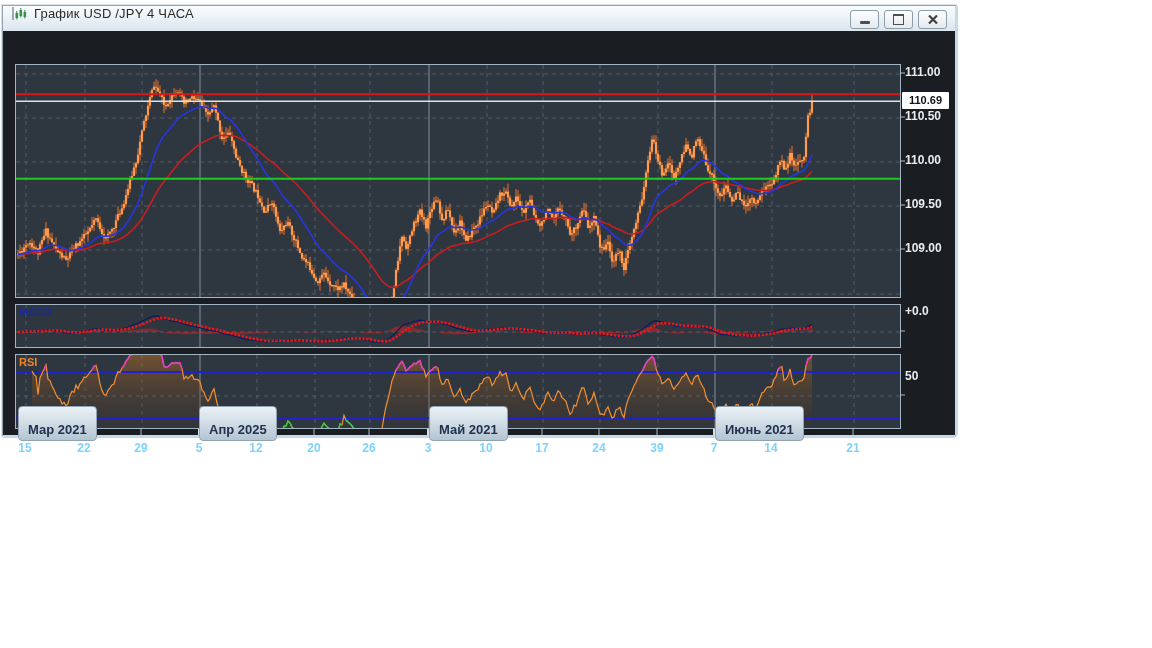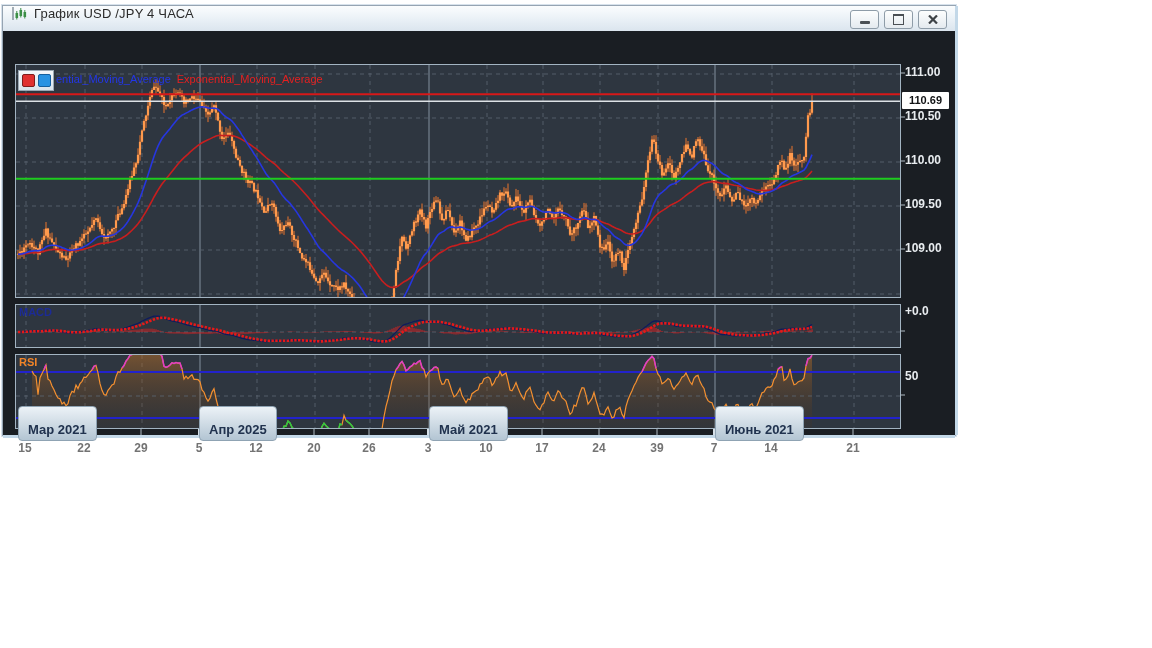--- a/index.html
+++ b/index.html
@@ -31,21 +31,21 @@
   .legend-text{font-size:11px;margin-left:2px;margin-top:3px;white-space:nowrap;}
   #legend-blue{color:#2336e8;}
   #legend-red{color:#e52020;margin-left:6px;}
   .pane-label{position:absolute;left:3px;top:1px;font-size:11px;font-weight:bold;z-index:4;}
   #macd-label{color:#1c2b96;text-align:right;}
   #rsi-label{color:#f08428;}
   .axis-label{position:absolute;left:902px;width:48px;font-size:12px;font-weight:600;color:#e8ecef;
     text-align:left;}
   #current-price{position:absolute;left:899px;width:47px;height:17px;background:#ffffff;color:#101214;
     font-size:11px;font-weight:600;text-align:center;line-height:17px;border-radius:1px;z-index:6;}
-  .x-label{position:absolute;width:28px;text-align:center;font-size:12px;font-weight:bold;color:#737373;top:410px;}
+  .x-label{position:absolute;width:28px;text-align:center;font-size:12px;font-weight:bold;color:#7dd3fc;top:410px;}
   .month-badge{position:absolute;top:375px;height:17px;padding:14px 9px 2px 9px;
     background:linear-gradient(#ecf2f7,#b3c5d3);border:1px solid #8fa3b3;border-radius:4px;
     font-size:13px;font-weight:bold;color:#20324e;line-height:17px;z-index:7;white-space:nowrap;}
   #bottom-frame{position:absolute;left:0;bottom:-3px;width:100%;height:3px;background:#c3d8e8;}
   #right-frame{position:absolute;right:-3px;top:0;width:3px;height:100%;background:#c3d8e8;}
 </style>
 </head>
 <body>
 
 <div id="window">
@@ -100,28 +100,20 @@
           <line x1="0" y1="185" x2="884" y2="185" stroke="#5a6570" stroke-width="1" stroke-dasharray="4 4" opacity="0.85"></line>
           <line x1="0" y1="229" x2="884" y2="229" stroke="#5a6570" stroke-width="1" stroke-dasharray="4 4" opacity="0.85"></line>
           <path d="M2 185.1L2 194.1M4 179.7L4 193.6M6 182.2L6 192.0M8 178.7L8 193.9M10 175.0L10 187.9M12 178.1L12 182.5M14 175.1L14 184.1M16 173.4L16 186.9M18 175.6L18 189.4M20 180.5L20 188.4M22 183.0L22 195.0M24 176.8L24 190.3M26 172.4L26 183.6M28 164.0L28 176.3M30 157.0L30 173.7M32 162.9L32 179.1M34 168.3L34 175.5M36 167.6L36 177.9M38 176.9L38 183.8M40 172.4L40 187.6M42 181.4L42 187.7M44 184.0L44 193.8M46 183.4L46 195.3M48 190.1L48 193.5M50 186.4L50 195.8M52 190.4L52 202.2M54 182.4L54 196.6M56 179.4L56 190.8M58 179.9L58 184.8M60 175.9L60 188.0M62 177.6L62 186.6M64 171.9L64 181.5M66 168.7L66 182.9M68 164.2L68 178.4M70 165.1L70 169.9M72 161.3L72 177.0M74 161.7L74 167.6M76 152.2L76 165.5M78 151.9L78 165.9M80 152.7L80 157.1M82 149.4L82 162.2M84 151.6L84 166.5M86 159.6L86 171.9M88 162.4L88 179.8M90 172.3L90 176.3M92 164.3L92 178.4M94 166.6L94 172.7M96 162.6L96 173.0M98 162.4L98 171.8M100 149.7L100 169.7M102 141.2L102 155.7M104 144.3L104 152.3M106 139.0L106 149.6M108 135.2L108 145.4M110 124.3L110 142.1M112 119.3L112 133.0M114 111.1L114 127.5M116 105.7L116 115.9M118 97.3L118 111.2M120 97.0L120 108.9M122 83.3L122 99.8M124 70.2L124 95.7M126 64.7L126 77.4M128 54.2L128 66.4M130 49.7L130 62.9M132 35.0L132 55.0M134 26.5L134 43.7M136 23.2L136 33.7M138 16.8L138 25.0M140 14.1L140 29.5M142 15.7L142 26.9M144 20.4L144 31.9M146 28.8L146 39.0M148 24.7L148 48.0M150 36.5L150 44.6M152 37.6L152 41.9M154 27.9L154 43.5M156 28.0L156 42.7M158 23.2L158 32.5M160 24.4L160 33.4M162 25.0L162 29.4M164 23.3L164 32.0M166 25.2L166 36.1M168 29.6L168 42.6M170 32.2L170 42.4M172 33.6L172 38.3M174 33.3L174 37.1M176 30.0L176 35.2M178 25.1L178 39.0M180 28.9L180 37.3M182 27.0L182 37.1M184 33.8L184 36.9M186 30.5L186 41.8M188 33.8L188 43.7M190 39.6L190 52.4M192 40.6L192 57.1M194 45.7L194 52.0M196 37.4L196 47.8M198 39.2L198 46.4M200 36.8L200 55.2M202 46.7L202 56.2M204 55.3L204 74.2M206 61.6L206 76.2M208 66.9L208 79.9M210 62.2L210 76.9M212 63.5L212 73.0M214 60.7L214 70.9M216 66.7L216 81.4M218 74.6L218 89.1M220 81.4L220 93.6M222 89.7L222 95.6M224 91.3L224 102.4M226 100.4L226 111.1M228 103.5L228 115.2M230 104.0L230 118.0M232 110.2L232 122.5M234 110.5L234 123.0M236 111.1L236 119.3M238 116.9L238 128.3M240 123.9L240 127.6M242 118.5L242 139.2M244 130.3L244 137.7M246 131.3L246 145.1M248 141.0L248 148.0M250 142.3L250 147.8M252 132.8L252 148.2M254 139.0L254 141.2M256 135.3L256 145.9M258 135.5L258 148.8M260 139.5L260 156.7M262 146.5L262 161.7M264 154.9L264 169.4M266 157.2L266 168.6M268 160.0L268 169.9M270 155.5L270 162.4M272 151.4L272 162.2M274 153.9L274 163.6M276 160.7L276 176.9M278 165.9L278 181.7M280 173.7L280 182.3M282 170.8L282 185.8M284 182.2L284 188.4M286 187.6L286 195.9M288 189.8L288 196.0M290 189.0L290 203.2M292 195.7L292 200.8M294 191.8L294 207.4M296 199.9L296 210.8M298 203.5L298 214.3M300 210.9L300 216.4M302 215.8L302 220.6M304 210.6L304 225.8M306 204.0L306 215.4M308 204.4L308 216.7M310 201.7L310 213.7M312 205.0L312 218.5M314 209.4L314 227.1M316 220.2L316 222.0M318 220.5L318 226.5M320 215.8L320 225.7M322 214.2L322 232.7M324 220.4L324 227.6M326 217.3L326 228.8M328 217.0L328 224.6M330 209.9L330 228.7M332 222.8L332 231.6M334 223.3L334 236.2M336 221.5L336 233.9M338 228.0L338 244.8M340 236.4L340 242.9M342 235.8L342 253.8M344 243.2L344 254.9M346 248.2L346 262.5M348 254.2L348 266.4M350 263.3L350 265.5M352 263.6L352 273.8M354 268.3L354 279.5M356 278.2L356 285.3M358 284.5L358 294.4M360 284.6L360 300.5M362 286.7L362 301.1M364 294.6L364 302.2M366 289.3L366 302.3M368 280.9L368 298.3M370 265.2L370 287.6M372 259.5L372 277.4M374 248.6L374 269.2M376 231.1L376 256.7M378 220.6L378 238.6M380 203.3L380 222.9M382 192.1L382 207.4M384 173.6L384 199.2M386 170.8L386 186.8M388 169.7L388 177.2M390 171.8L390 185.3M392 176.2L392 190.5M394 169.7L394 181.9M396 164.1L396 171.8M398 155.0L398 170.7M400 152.6L400 162.1M402 145.7L402 161.1M404 143.3L404 155.3M406 138.5L406 156.8M408 148.0L408 159.9M410 152.1L410 166.7M412 149.9L412 168.6M414 141.8L414 159.4M416 138.2L416 153.1M418 132.2L418 145.5M420 131.1L420 138.1M422 132.1L422 138.2M424 134.0L424 154.7M426 142.0L426 155.9M428 154.0L428 159.6M430 140.1L430 155.7M432 141.8L432 146.3M434 138.4L434 156.2M436 151.6L436 165.3M438 152.3L438 170.3M440 158.3L440 171.9M442 159.8L442 168.1M444 149.5L444 169.2M446 151.0L446 171.0M448 157.6L448 174.2M450 167.3L450 176.3M452 166.0L452 176.7M454 169.9L454 174.8M456 159.1L456 175.3M458 157.4L458 169.9M460 160.1L460 168.8M462 155.1L462 168.1M464 143.6L464 163.0M466 142.9L466 157.4M468 136.5L468 151.7M470 136.7L470 145.6M472 135.3L472 146.3M474 139.0L474 142.1M476 136.7L476 152.7M478 143.1L478 148.7M480 132.8L480 146.7M482 130.1L482 143.4M484 124.9L484 138.3M486 127.1L486 135.4M488 122.2L488 136.1M490 123.2L490 129.5M492 118.5L492 138.3M494 130.1L494 141.6M496 134.7L496 141.2M498 136.0L498 145.7M500 123.9L500 144.6M502 125.0L502 140.2M504 129.2L504 141.6M506 136.0L506 151.3M508 143.3L508 148.3M510 135.3L510 155.5M512 136.6L512 143.9M514 130.2L514 142.4M516 130.3L516 141.6M518 139.9L518 151.6M520 144.9L520 157.9M522 154.3L522 161.0M524 153.6L524 166.9M526 155.8L526 165.9M528 152.8L528 158.5M530 146.0L530 155.3M532 142.6L532 148.2M534 142.8L534 149.5M536 147.0L536 154.3M538 146.9L538 158.4M540 142.4L540 160.9M542 141.6L542 151.6M544 136.6L544 146.9M546 139.6L546 153.9M548 149.8L548 155.4M550 150.8L550 160.9M552 153.3L552 164.1M554 154.3L554 171.0M556 164.8L556 176.2M558 162.1L558 176.1M560 159.3L560 171.3M562 157.9L562 170.4M564 147.3L564 162.4M566 143.0L566 155.8M568 137.9L568 149.8M570 138.3L570 153.8M572 147.2L572 163.4M574 155.8L574 168.5M576 154.2L576 167.2M578 147.3L578 165.1M580 150.6L580 161.6M582 154.6L582 171.9M584 164.5L584 187.8M586 178.7L586 189.2M588 175.0L588 185.8M590 173.9L590 187.4M592 169.8L592 185.8M594 170.1L594 193.1M596 178.6L596 203.3M598 190.1L598 202.2M600 186.7L600 201.6M602 183.1L602 190.9M604 184.7L604 195.9M606 185.6L606 202.0M608 192.8L608 211.1M610 185.8L610 208.7M612 177.9L612 198.7M614 175.0L614 189.0M616 168.3L616 183.8M618 162.5L618 174.4M620 154.4L620 167.5M622 145.6L622 164.1M624 136.9L624 149.4M626 127.0L626 141.5M628 115.9L628 139.1M630 105.1L630 126.3M632 90.6L632 113.0M634 81.6L634 98.2M636 70.7L636 89.3M638 70.1L638 79.0M640 70.2L640 94.1M642 84.9L642 98.9M644 90.0L644 103.8M646 97.3L646 114.2M648 103.4L648 111.0M650 99.3L650 111.1M652 93.2L652 106.9M654 90.9L654 107.2M656 94.4L656 115.5M658 105.3L658 113.1M660 102.5L660 119.7M662 100.5L662 110.7M664 97.1L664 109.4M666 88.9L666 99.8M668 80.5L668 92.6M670 72.9L670 87.5M672 76.0L672 85.8M674 83.0L674 91.0M676 86.3L676 93.8M678 80.9L678 94.9M680 74.2L680 83.1M682 72.0L682 80.7M684 71.4L684 85.4M686 74.0L686 87.6M688 78.7L688 93.8M690 81.4L690 100.4M692 93.5L692 107.9M694 98.6L694 113.6M696 107.3L696 117.3M698 104.6L698 125.6M700 111.6L700 130.9M702 119.5L702 134.2M704 126.0L704 136.5M706 122.9L706 132.1M708 116.7L708 136.5M710 117.9L710 129.8M712 113.0L712 128.8M714 123.7L714 133.0M716 130.5L716 141.3M718 128.8L718 136.8M720 127.8L720 134.8M722 121.2L722 127.8M724 122.6L724 135.2M726 134.3L726 139.4M728 129.7L728 144.6M730 134.4L730 148.6M732 130.5L732 146.1M734 132.9L734 145.7M736 129.6L736 142.0M738 131.6L738 140.7M740 134.4L740 143.5M742 133.2L742 140.7M744 127.2L744 136.5M746 122.3L746 137.6M748 117.3L748 126.5M750 117.9L750 130.5M752 115.8L752 127.7M754 112.5L754 125.3M756 112.1L756 123.8M758 109.8L758 119.9M760 106.9L760 117.0M762 99.7L762 117.5M764 95.0L764 104.4M766 89.9L766 102.3M768 94.3L768 105.1M770 96.7L770 105.1M772 91.0L772 108.8M774 83.7L774 101.4M776 80.9L776 101.3M778 92.5L778 106.0M780 93.7L780 105.7M782 89.6L782 107.2M784 88.9L784 97.8M786 94.8L786 102.5M788 90.8L788 98.2M790 67.8L790 96.7M792 47.7L792 73.4M794 43.9L794 52.2M796 28.4L796 49.5" stroke="#e9742c" stroke-width="1" fill="none"></path>
           <path d="M2 188.8L2 189.8M4 186.4L4 189.3M6 185.9L6 187.7M8 182.5L8 187.2M10 180.3L10 182.5M12 179.5L12 180.3M14 178.1L14 179.5M16 178.1L16 182.3M18 181.8L18 183.6M20 182.6L20 183.9M22 183.4L22 189.2M24 179.2L24 189.2M26 175.1L26 179.2M28 170.7L28 175.1M30 163.5L30 170.7M32 163.5L32 172.4M34 172.4L34 173.4M36 173.4L36 177.2M38 177.2L38 180.2M40 180.2L40 184.2M42 184.2L42 187.3M44 186.8L44 188.3M46 187.8L46 192.6M48 191.3L48 192.6M50 191.3L50 194.8M52 193.4L52 194.8M54 187.4L54 193.4M56 184.0L56 187.4M58 183.5L58 185.3M60 178.3L60 184.8M62 178.3L62 180.7M64 175.9L64 180.7M66 173.6L66 175.9M68 169.0L68 173.6M70 168.5L70 169.6M72 166.5L72 169.1M74 162.8L74 166.5M76 159.9L76 162.8M78 154.9L78 159.9M80 153.3L80 154.9M82 153.3L82 157.2M84 157.2L84 164.0M86 164.0L86 168.9M88 168.9L88 172.4M90 171.9L90 173.4M92 168.8L92 172.9M94 166.6L94 168.8M96 163.9L96 166.6M98 163.0L98 163.9M100 155.3L100 163.0M102 149.0L102 155.3M104 148.5L104 149.7M106 143.3L106 149.2M108 138.9L108 143.3M110 130.1L110 138.9M112 124.0L112 130.1M114 113.4L114 124.0M116 111.1L116 113.4M118 102.4L118 111.1M120 98.3L120 102.4M122 89.8L122 98.3M124 76.7L124 89.8M126 65.5L126 76.7M128 55.9L128 65.5M130 50.4L130 55.9M132 40.7L132 50.4M134 32.1L134 40.7M136 25.0L136 32.1M138 21.8L138 25.0M140 21.8L140 22.7M142 22.7L142 26.5M144 26.5L144 29.9M146 29.9L146 32.1M148 32.1L148 40.1M150 40.1L150 41.2M152 39.1L152 41.2M154 35.3L154 39.1M156 29.8L156 35.3M158 29.3L158 30.8M160 27.9L160 30.3M162 27.4L162 28.8M164 27.4L164 28.8M166 27.9L166 31.6M168 31.6L168 38.7M170 34.6L170 38.7M172 34.6L172 36.4M174 33.5L174 36.4M176 31.3L176 33.5M178 31.3L178 34.3M180 33.8L180 34.8M182 33.8L182 35.0M184 34.5L184 35.9M186 35.9L186 41.0M188 41.0L188 42.6M190 42.6L190 46.8M192 46.8L192 49.4M194 47.4L194 49.4M196 43.0L196 47.4M198 40.2L198 43.0M200 40.2L200 47.7M202 47.7L202 55.5M204 55.5L204 66.7M206 66.7L206 73.9M208 72.6L208 73.9M210 69.9L210 72.6M212 67.8L212 69.9M214 67.8L214 70.1M216 70.1L216 76.1M218 76.1L218 83.7M220 83.7L220 92.8M222 92.8L222 94.9M224 94.9L224 100.8M226 100.8L226 108.0M228 106.8L228 108.0M230 106.8L230 113.1M232 113.1L232 118.1M234 116.1L234 118.1M236 116.1L236 118.0M238 118.0L238 126.6M240 125.1L240 126.6M242 125.1L242 133.2M244 133.2L244 137.6M246 137.6L246 141.4M248 141.4L248 147.7M250 146.3L250 147.7M252 140.0L252 146.3M254 139.4L254 140.5M256 138.6L256 139.9M258 138.6L258 142.0M260 142.0L260 151.7M262 151.7L262 158.5M264 158.5L264 166.1M266 164.9L266 166.1M268 160.5L268 164.9M270 160.0L270 161.1M272 157.2L272 160.6M274 157.2L274 160.8M276 160.8L276 169.9M278 169.9L278 174.9M280 174.4L280 175.7M282 175.2L282 183.0M284 183.0L284 188.1M286 188.1L286 193.5M288 193.0L288 194.5M290 194.0L290 197.2M292 196.7L292 197.8M294 197.3L294 205.0M296 205.0L296 208.7M298 208.7L298 212.7M300 212.7L300 216.3M302 216.3L302 218.1M304 213.2L304 218.1M306 209.7L306 213.2M308 207.7L308 209.7M310 207.7L310 212.4M312 212.4L312 216.2M314 216.2L314 220.2M316 219.7L316 221.3M318 220.3L318 221.6M320 220.6L320 222.1M322 221.6L322 225.0M324 221.3L324 225.0M326 221.3L326 222.4M328 217.4L328 222.4M330 217.4L330 223.9M332 223.9L332 226.6M334 226.6L334 229.0M336 229.0L336 232.7M338 232.7L338 238.5M340 238.5L340 242.4M342 242.4L342 246.7M344 246.7L344 251.4M346 251.4L346 256.8M348 256.8L348 264.6M350 264.6L350 265.4M352 265.4L352 273.8M354 273.8L354 278.3M356 278.3L356 284.8M358 284.8L358 294.3M360 291.4L360 294.3M362 291.4L362 295.0M364 295.0L364 299.1M366 291.5L366 299.1M368 281.9L368 291.5M370 272.1L370 281.9M372 263.6L372 272.1M374 251.7L374 263.6M376 234.0L376 251.7M378 222.3L378 234.0M380 204.9L380 222.3M382 195.9L382 204.9M384 181.3L384 195.9M386 171.7L386 181.3M388 171.7L388 176.2M390 176.2L390 183.7M392 179.1L392 183.7M394 170.6L394 179.1M396 166.2L396 170.6M398 156.7L398 166.2M400 156.2L400 157.8M402 149.5L402 157.3M404 144.5L404 149.5M406 144.5L406 152.1M408 152.1L408 154.4M410 154.4L410 163.4M412 152.9L412 163.4M414 147.0L414 152.9M416 144.0L416 147.0M418 136.8L418 144.0M420 135.4L420 136.8M422 135.4L422 136.6M424 136.6L424 148.6M426 148.6L426 155.0M428 153.7L428 155.5M430 145.5L430 154.2M432 145.0L432 146.1M434 145.6L434 152.3M436 152.3L436 160.2M438 160.2L438 167.6M440 165.6L440 167.6M442 161.4L442 165.6M444 155.6L444 161.4M446 155.6L446 165.2M448 165.2L448 170.1M450 170.1L450 175.8M452 171.0L452 175.8M454 171.0L454 172.3M456 164.5L456 172.3M458 162.5L458 164.5M460 160.7L460 162.5M462 159.5L462 160.7M464 151.5L464 159.5M466 150.3L466 151.5M468 143.5L468 150.3M470 142.0L470 143.5M472 140.6L472 142.0M474 140.6L474 142.0M476 142.0L476 147.6M478 144.7L478 147.6M480 137.9L480 144.7M482 135.8L482 137.9M484 127.5L484 135.8M486 127.5L486 130.8M488 128.4L488 130.8M490 126.4L490 128.4M492 126.4L492 132.4M494 132.4L494 140.4M496 139.9L496 141.6M498 136.9L498 141.1M500 131.5L500 136.9M502 131.5L502 136.2M504 136.2L504 140.8M506 140.8L506 144.7M508 144.7L508 147.7M510 140.2L510 147.7M512 137.5L512 140.2M514 134.7L514 137.5M516 134.7L516 141.3M518 141.3L518 149.9M520 149.9L520 154.3M522 154.3L522 158.5M524 158.5L524 160.7M526 156.4L526 160.7M528 154.7L528 156.4M530 147.3L530 154.7M532 143.9L532 147.3M534 143.9L534 148.6M536 148.6L536 152.5M538 152.0L538 153.6M540 148.4L540 153.1M542 143.4L542 148.4M544 143.4L544 145.2M546 145.2L546 150.1M548 150.1L548 151.6M550 151.6L550 153.8M552 153.8L552 161.6M554 161.6L554 169.8M556 168.3L556 169.8M558 162.6L558 168.3M560 162.6L560 163.7M562 157.9L562 163.7M564 151.5L564 157.9M566 145.8L566 151.5M568 145.3L568 146.5M570 146.0L570 152.8M572 152.8L572 163.1M574 160.5L574 163.1M576 157.6L576 160.5M578 151.1L578 157.6M580 151.1L580 160.4M582 160.4L582 169.8M584 169.8L584 182.5M586 181.7L586 183.0M588 182.2L588 184.4M590 179.6L590 184.4M592 176.7L592 179.6M594 176.7L594 186.4M596 186.4L596 196.6M598 195.8L598 196.6M600 189.1L600 195.8M602 188.1L602 189.1M604 186.5L604 188.1M606 186.5L606 198.1M608 198.1L608 204.9M610 193.1L610 204.9M612 185.1L612 193.1M614 178.4L614 185.1M616 172.1L616 178.4M618 164.1L618 172.1M620 157.7L620 164.1M622 147.7L622 157.7M624 140.4L624 147.7M626 134.4L626 140.4M628 122.1L628 134.4M630 107.4L630 122.1M632 95.3L632 107.4M634 86.7L634 95.3M636 74.4L636 86.7M638 74.4L638 77.0M640 77.0L640 88.8M642 88.8L642 96.5M644 96.5L644 100.0M646 100.0L646 110.4M648 107.5L648 110.4M650 103.6L650 107.5M652 98.3L652 103.6M654 98.3L654 99.9M656 99.9L656 108.0M658 108.0L658 113.0M660 106.8L660 113.0M662 103.1L662 106.8M664 97.2L664 103.1M666 89.0L666 97.2M668 86.9L668 89.0M670 79.4L670 86.9M672 79.4L672 84.1M674 84.1L674 89.4M676 89.4L676 92.6M678 81.1L678 92.6M680 76.3L680 81.1M682 74.2L682 76.3M684 74.2L684 81.2M686 81.2L686 85.7M688 85.7L688 89.2M690 89.2L690 100.3M692 100.3L692 106.2M694 106.2L694 108.7M696 108.2L696 110.0M698 109.5L698 118.5M700 118.5L700 123.3M702 123.3L702 127.8M704 127.8L704 130.9M706 129.4L706 130.9M708 123.6L708 129.4M710 120.6L710 123.6M712 120.6L712 127.0M714 127.0L714 132.0M716 132.0L716 136.6M718 134.6L718 136.6M720 127.8L720 134.6M722 127.0L722 128.3M724 127.5L724 135.0M726 134.5L726 136.2M728 135.7L728 140.5M730 140.0L730 141.6M732 137.9L732 141.1M734 134.2L734 137.9M736 133.0L736 134.2M738 133.0L738 138.2M740 137.7L740 138.8M742 134.9L742 138.3M744 130.4L744 134.9M746 125.7L746 130.4M748 124.6L748 126.2M750 121.6L750 125.1M752 120.1L752 121.6M754 119.6L754 121.0M756 119.2L756 120.5M758 112.9L758 119.2M760 110.0L760 112.9M762 100.1L762 110.0M764 96.9L764 100.1M766 95.7L766 96.9M768 95.7L768 104.4M770 102.7L770 104.4M772 98.8L772 102.7M774 87.9L774 98.8M776 87.9L776 95.4M778 95.4L778 100.6M780 99.7L780 100.6M782 97.0L782 99.7M784 95.8L784 97.0M786 94.9L786 96.3M788 92.0L788 95.4M790 71.7L790 92.0M792 50.2L792 71.7M794 47.7L794 50.2M796 36.3L796 47.7" stroke="#ff9a4d" stroke-width="2.2" fill="none"></path>
           <polyline points="2,189.3 4,189.2 6,189.2 8,188.9 10,188.7 12,188.4 14,188.0 16,187.8 18,187.7 20,187.5 22,187.6 24,187.3 26,186.9 28,186.4 30,185.6 32,185.2 34,184.8 36,184.6 38,184.4 40,184.4 42,184.5 44,184.6 46,184.9 48,185.1 50,185.4 52,185.7 54,185.7 56,185.7 58,185.6 60,185.4 62,185.2 64,184.9 66,184.6 68,184.1 70,183.6 72,183.0 74,182.3 76,181.6 78,180.7 80,179.8 82,179.1 84,178.6 86,178.3 88,178.1 90,177.9 92,177.6 94,177.3 96,176.8 98,176.4 100,175.7 102,174.8 104,174.0 106,173.0 108,171.8 110,170.5 112,168.9 114,167.1 116,165.3 118,163.2 120,161.1 122,158.8 124,156.1 126,153.1 128,149.9 130,146.7 132,143.2 134,139.5 136,135.8 138,132.0 140,128.5 142,125.1 144,122.0 146,119.0 148,116.5 150,114.0 152,111.5 154,109.0 156,106.4 158,103.9 160,101.4 162,99.1 164,96.7 166,94.6 168,92.7 170,90.8 172,89.1 174,87.2 176,85.4 178,83.7 180,82.1 182,80.5 184,79.1 186,77.8 188,76.7 190,75.7 192,74.8 194,73.9 196,72.9 198,71.9 200,71.1 202,70.5 204,70.4 206,70.5 208,70.6 210,70.6 212,70.5 214,70.5 216,70.7 218,71.1 220,71.8 222,72.6 224,73.5 226,74.6 228,75.7 230,76.9 232,78.3 234,79.5 236,80.8 238,82.3 240,83.7 242,85.3 244,87.0 246,88.8 248,90.7 250,92.5 252,94.1 254,95.6 256,97.0 258,98.5 260,100.2 262,102.1 264,104.2 266,106.2 268,108.0 270,109.7 272,111.3 274,112.9 276,114.8 278,116.8 280,118.7 282,120.8 284,123.0 286,125.3 288,127.6 290,129.8 292,132.0 294,134.4 296,136.9 298,139.4 300,141.9 302,144.4 304,146.6 306,148.7 308,150.6 310,152.7 312,154.7 314,156.9 316,159.0 318,161.0 320,163.0 322,165.0 324,166.9 326,168.7 328,170.3 330,172.1 332,173.8 334,175.7 336,177.5 338,179.5 340,181.6 342,183.7 344,185.9 346,188.3 348,190.8 350,193.2 352,195.9 354,198.6 356,201.4 358,204.4 360,207.3 362,210.2 364,213.1 366,215.7 368,217.8 370,219.6 372,221.0 374,222.0 376,222.4 378,222.4 380,221.9 382,221.0 384,219.7 386,218.1 388,216.8 390,215.7 392,214.5 394,213.0 396,211.5 398,209.7 400,208.0 402,206.1 404,204.1 406,202.4 408,200.8 410,199.6 412,198.0 414,196.3 416,194.6 418,192.7 420,190.9 422,189.1 424,187.8 426,186.7 428,185.6 430,184.3 432,183.0 434,182.0 436,181.3 438,180.9 440,180.4 442,179.7 444,178.9 446,178.5 448,178.2 450,178.1 452,177.9 454,177.7 456,177.3 458,176.8 460,176.3 462,175.7 464,174.9 466,174.1 468,173.1 470,172.1 472,171.1 474,170.1 476,169.4 478,168.6 480,167.6 482,166.5 484,165.2 486,164.1 488,162.9 490,161.7 492,160.8 494,160.1 496,159.5 498,158.7 500,157.9 502,157.1 504,156.6 506,156.2 508,155.9 510,155.4 512,154.8 514,154.2 516,153.8 518,153.6 520,153.6 522,153.8 524,154.0 526,154.1 528,154.1 530,153.9 532,153.6 534,153.4 536,153.4 538,153.4 540,153.2 542,152.9 544,152.6 546,152.6 548,152.5 550,152.6 552,152.9 554,153.4 556,153.9 558,154.2 560,154.5 562,154.6 564,154.5 566,154.2 568,154.0 570,153.9 572,154.2 574,154.4 576,154.5 578,154.4 580,154.6 582,155.1 584,156.0 586,156.9 588,157.8 590,158.5 592,159.1 594,160.0 596,161.2 598,162.3 600,163.2 602,164.0 604,164.8 606,165.8 608,167.1 610,168.0 612,168.5 614,168.9 616,169.0 618,168.8 620,168.4 622,167.8 624,166.9 626,165.8 628,164.4 630,162.5 632,160.3 634,157.9 636,155.2 638,152.6 640,150.5 642,148.7 644,147.1 646,145.9 648,144.7 650,143.3 652,141.8 654,140.5 656,139.4 658,138.5 660,137.5 662,136.4 664,135.1 666,133.6 668,132.0 670,130.3 672,128.8 674,127.5 676,126.4 678,124.9 680,123.3 682,121.7 684,120.4 686,119.2 688,118.2 690,117.7 692,117.3 694,117.0 696,116.7 698,116.8 700,117.0 702,117.4 704,117.8 706,118.2 708,118.4 710,118.4 712,118.7 714,119.2 716,119.7 718,120.2 720,120.5 722,120.7 724,121.2 726,121.6 728,122.3 730,122.9 732,123.4 734,123.7 736,124.0 738,124.5 740,125.0 742,125.3 744,125.4 746,125.5 748,125.4 750,125.3 752,125.2 754,125.0 756,124.8 758,124.4 760,123.9 762,123.2 764,122.3 766,121.4 768,120.9 770,120.3 772,119.6 774,118.5 776,117.8 778,117.2 780,116.6 782,116.0 784,115.3 786,114.7 788,113.9 790,112.5 792,110.5 794,108.4 796,106.1" stroke="#c81e1e" stroke-width="1.6" fill="none"></polyline>
           <polyline points="2,189.3 4,189.1 6,188.9 8,188.4 10,187.8 12,187.1 14,186.4 16,186.1 18,185.8 20,185.6 22,185.9 24,185.4 26,184.6 28,183.5 30,181.9 32,181.1 34,180.5 36,180.2 38,180.2 40,180.5 42,181.1 44,181.6 46,182.5 48,183.2 50,184.1 52,184.9 54,185.1 56,185.0 58,185.0 60,184.4 62,184.1 64,183.5 66,182.7 68,181.6 70,180.6 72,179.5 74,178.1 76,176.7 78,174.9 80,173.2 82,171.9 84,171.3 86,171.1 88,171.2 90,171.3 92,171.1 94,170.8 96,170.2 98,169.6 100,168.5 102,166.9 104,165.5 106,163.7 108,161.7 110,159.2 112,156.4 114,153.0 116,149.6 118,145.8 120,142.0 122,137.8 124,133.0 126,127.6 128,121.8 130,116.1 132,110.1 134,103.8 136,97.5 138,91.5 140,86.0 142,81.2 144,77.1 146,73.5 148,70.8 150,68.5 152,66.1 154,63.7 156,60.9 158,58.5 160,56.0 162,53.8 164,51.8 166,50.1 168,49.2 170,48.1 172,47.1 174,46.0 176,44.9 178,44.0 180,43.2 182,42.5 184,42.0 186,41.9 188,42.0 190,42.4 192,42.9 194,43.3 196,43.3 198,43.0 200,43.4 202,44.4 204,46.1 206,48.4 208,50.3 210,51.9 212,53.1 214,54.5 216,56.2 218,58.4 220,61.2 222,63.9 224,66.8 226,70.1 228,73.1 230,76.3 232,79.6 234,82.5 236,85.4 238,88.7 240,91.6 242,94.9 244,98.3 246,101.8 248,105.4 250,108.7 252,111.2 254,113.5 256,115.5 258,117.6 260,120.4 262,123.4 264,126.8 266,129.9 268,132.3 270,134.6 272,136.4 274,138.4 276,140.9 278,143.6 280,146.1 282,149.1 284,152.2 286,155.5 288,158.6 290,161.7 292,164.5 294,167.8 296,171.0 298,174.4 300,177.7 302,181.0 304,183.5 306,185.6 308,187.4 310,189.4 312,191.5 314,193.8 316,196.0 318,198.0 320,199.9 322,201.9 324,203.4 326,205.0 328,206.0 330,207.4 332,208.9 334,210.5 336,212.3 338,214.4 340,216.7 342,219.1 344,221.6 346,224.5 348,227.7 350,230.7 352,234.1 354,237.7 356,241.4 358,245.7 360,249.3 362,253.0 364,256.7 366,259.5 368,261.3 370,262.1 372,262.2 374,261.4 376,259.2 378,256.3 380,252.1 382,247.7 384,242.3 386,236.7 388,231.9 390,228.0 392,224.1 394,219.8 396,215.5 398,210.8 400,206.5 402,202.0 404,197.4 406,193.8 408,190.6 410,188.4 412,185.6 414,182.5 416,179.4 418,176.0 420,172.8 422,169.9 424,168.2 426,167.1 428,166.1 430,164.4 432,162.9 434,162.1 436,161.9 438,162.4 440,162.6 442,162.5 444,162.0 446,162.2 448,162.9 450,163.9 452,164.5 454,165.1 456,165.0 458,164.8 460,164.5 462,164.1 464,163.1 466,162.1 468,160.6 470,159.1 472,157.6 474,156.4 476,155.7 478,154.8 480,153.4 482,152.0 484,150.1 486,148.5 488,146.9 490,145.3 492,144.2 494,143.9 496,143.7 498,143.2 500,142.2 502,141.8 504,141.7 506,141.9 508,142.4 510,142.2 512,141.8 514,141.3 516,141.3 518,142.0 520,142.9 522,144.2 524,145.5 526,146.4 528,147.0 530,147.1 532,146.8 534,147.0 536,147.4 538,147.9 540,147.9 542,147.5 544,147.3 546,147.6 548,147.9 550,148.4 552,149.4 554,151.1 556,152.4 558,153.3 560,154.1 562,154.4 564,154.2 566,153.5 568,152.9 570,152.9 572,153.7 574,154.2 576,154.5 578,154.2 580,154.7 582,155.9 584,158.1 586,160.0 588,162.0 590,163.4 592,164.4 594,166.2 596,168.6 598,170.8 600,172.3 602,173.5 604,174.6 606,176.5 608,178.7 610,179.9 612,180.3 614,180.1 616,179.5 618,178.3 620,176.6 622,174.3 624,171.6 626,168.6 628,164.9 630,160.3 632,155.1 634,149.6 636,143.6 638,138.3 640,134.3 642,131.3 644,128.8 646,127.3 648,125.7 650,124.0 652,121.9 654,120.2 656,119.2 658,118.7 660,117.7 662,116.6 664,115.0 666,112.9 668,110.9 670,108.3 672,106.4 674,105.0 676,104.1 678,102.2 680,100.1 682,98.1 684,96.7 686,95.8 688,95.3 690,95.7 692,96.5 694,97.5 696,98.5 698,100.1 700,101.9 702,104.0 704,106.2 706,108.0 708,109.3 710,110.2 712,111.5 714,113.2 716,115.0 718,116.6 720,117.5 722,118.3 724,119.6 726,120.9 728,122.5 730,124.0 732,125.1 734,125.8 736,126.4 738,127.3 740,128.2 742,128.8 744,128.9 746,128.6 748,128.4 750,127.8 752,127.2 754,126.7 756,126.1 758,125.0 760,123.8 762,121.9 764,119.9 766,118.0 768,116.9 770,115.8 772,114.4 774,112.3 776,110.9 778,110.1 780,109.3 782,108.3 784,107.3 786,106.3 788,105.2 790,102.5 792,98.3 794,94.3 796,89.6" stroke="#2636e0" stroke-width="1.6" fill="none"></polyline>
           <line x1="0" y1="29.24000000000035" x2="884" y2="29.24000000000035" stroke="#d81818" stroke-width="2"></line>
           <line x1="0" y1="36.2800000000002" x2="884" y2="36.2800000000002" stroke="#dde2e6" stroke-width="1.5"></line>
           <line x1="0" y1="113.7199999999998" x2="884" y2="113.7199999999998" stroke="#1ecc1e" stroke-width="2"></line>
         </svg>
-      <div id="legend">
-        <div id="legend-box">
-          <span class="swatch" id="swatch-red"></span>
-          <span class="swatch" id="swatch-blue"></span>
-        </div>
-        <span class="legend-text" id="legend-blue">ential_Moving_Average</span>
-        <span class="legend-text" id="legend-red">Exponential_Moving_Average</span>
-      </div>
     </div>
 
     <div class="panel" id="panel-macd">
       <svg id="svg-macd" width="884" height="42" viewBox="0 0 884 42">
           <line x1="10" y1="0" x2="10" y2="42" stroke="#5a6570" stroke-width="1" stroke-dasharray="4 4" opacity="0.85"></line>
           <line x1="69" y1="0" x2="69" y2="42" stroke="#5a6570" stroke-width="1" stroke-dasharray="4 4" opacity="0.85"></line>
           <line x1="126" y1="0" x2="126" y2="42" stroke="#5a6570" stroke-width="1" stroke-dasharray="4 4" opacity="0.85"></line>
           <line x1="241" y1="0" x2="241" y2="42" stroke="#5a6570" stroke-width="1" stroke-dasharray="4 4" opacity="0.85"></line>
           <line x1="299" y1="0" x2="299" y2="42" stroke="#5a6570" stroke-width="1" stroke-dasharray="4 4" opacity="0.85"></line>
           <line x1="354" y1="0" x2="354" y2="42" stroke="#5a6570" stroke-width="1" stroke-dasharray="4 4" opacity="0.85"></line>

